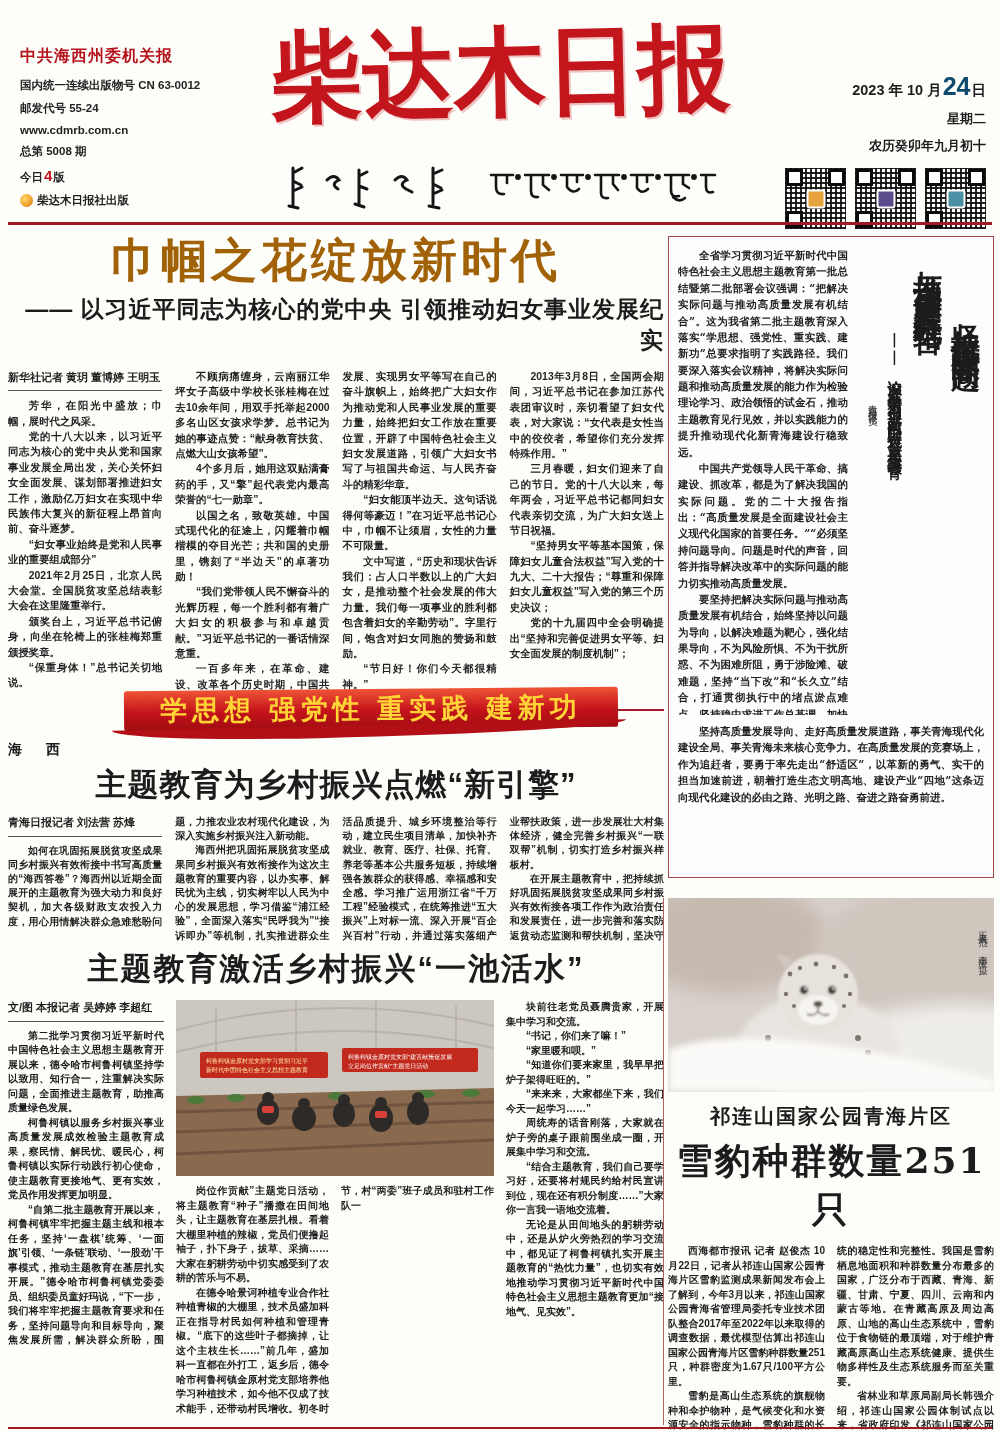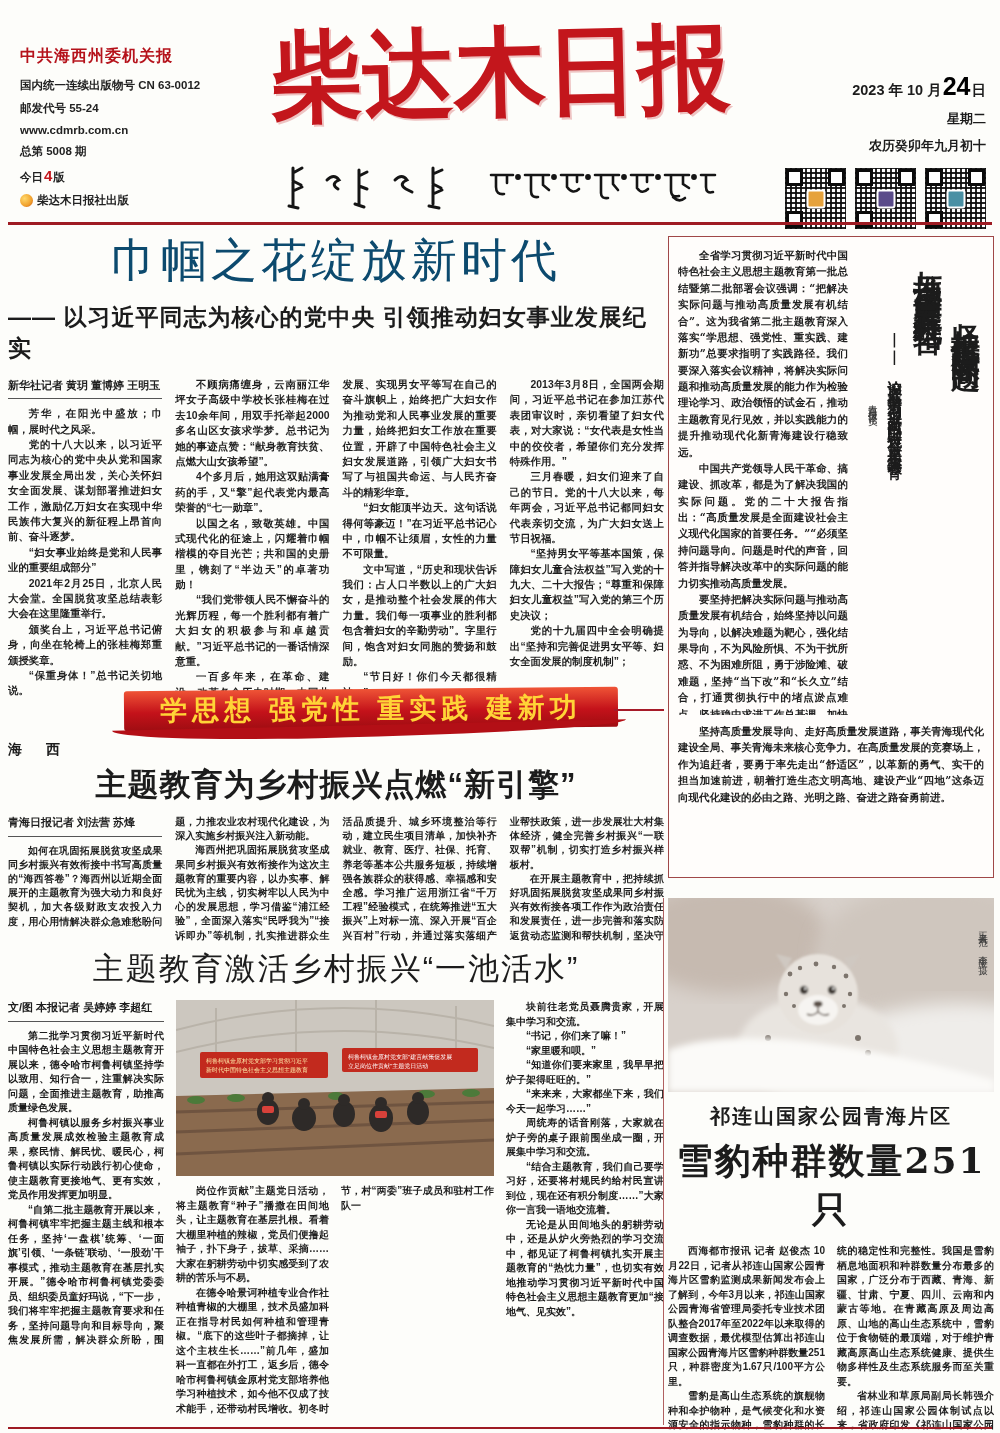--- a/index.html
+++ b/index.html
@@ -13,58 +13,58 @@
   .publisher{display:flex;align-items:center;gap:4px;}
   .sun-logo{width:13px;height:13px;border-radius:50%;
             background:radial-gradient(circle at 35% 35%,#ffd86b,#f0a02c 60%,#c84b12);flex:0 0 auto;}
   .masthead-title{position:absolute;left:255px;top:24px;width:490px;text-align:center;
         font-family:"DejaVu Serif",serif;font-weight:bold;color:#c3161c;font-size:92px;line-height:1.05;
         transform:rotate(-1.2deg) scaleY(1.05);text-shadow:2px 2px 0 rgba(195,22,28,.25);}
   .script-band{position:absolute;left:283px;top:163px;width:436px;height:48px;
         display:flex;justify-content:space-between;align-items:center;}
   .header-right{position:absolute;right:14px;top:72px;width:220px;text-align:right;}
   .date-line{font-size:14.5px;font-weight:bold;}
-  .date-day{color:#000000;font-size:25px;font-weight:900;padding:0 1px;}
+  .date-day{color:#0c4a6e;font-size:25px;font-weight:900;padding:0 1px;}
   .weekday-line,.lunar-line{font-size:13px;font-weight:bold;margin-top:9px;}
   .qr-row{margin-top:13px;display:flex;gap:9px;justify-content:flex-end;}
   .qr{position:relative;width:61px;height:61px;background:
       repeating-linear-gradient(0deg,rgba(10,10,10,.88) 0 2px,transparent 2px 5px),
       repeating-linear-gradient(90deg,rgba(10,10,10,.88) 0 2px,transparent 2px 5px),#fff;}
   .qr-eye{position:absolute;width:11px;height:11px;border:3px solid #0a0a0a;background:#fff;box-sizing:content-box;}
   .qr-eye.tl{top:1px;left:1px}.qr-eye.tr{top:1px;right:1px}.qr-eye.bl{bottom:1px;left:1px}
   .qr-center{position:absolute;left:50%;top:50%;width:15px;height:15px;transform:translate(-50%,-50%);
              border-radius:3px;border:2px solid #fff;}
   .header-rule{position:absolute;left:8px;right:8px;top:222px;height:3px;background:#9e1b23;}
   
   .para{margin:0;text-indent:2em;font-weight:bold;}
   .byline{font-weight:bold;font-size:11px;border-bottom:1px solid #555;padding-bottom:5px;margin-bottom:7px;
           text-indent:0;break-inside:avoid;}
   .cols{column-fill:auto;overflow:hidden;text-align:justify;color:#1f1f1f;}
   
   .lead{position:absolute;left:8px;top:230px;width:656px;}
-  .lead-headline{font-size:46px;font-weight:400;text-align:center;letter-spacing:4px;color:#0c4a6e;}
-  .lead-subtitle{font-size:23px;font-weight:800;text-align:left;margin-top:10px;letter-spacing:1px;}
+  .lead-headline{font-size:46px;font-weight:700;text-align:center;letter-spacing:4px;color:#a16207;}
+  .lead-subtitle{font-size:23px;font-weight:800;text-align:right;margin-top:2px;letter-spacing:1px;}
   .lead-body{margin-top:13px;height:340px;column-count:4;column-gap:13px;font-size:10.4px;line-height:1.48;}
   
   .banner-row{position:absolute;left:8px;top:687px;width:656px;height:48px;}
   .ribbon{position:absolute;left:116px;top:2px;width:494px;height:40px;border-radius:3px;
           background:linear-gradient(180deg,#ef5436,#c4121a 55%,#9f0d12);
           color:#ffd437;font-size:27px;font-weight:900;text-align:center;line-height:40px;
           letter-spacing:5px;transform:rotate(-.5deg);}
   .ribbon::after{content:"";position:absolute;left:-12px;right:-8px;bottom:-8px;height:12px;
           background:#b30f16;border-radius:0 0 60% 40%/0 0 100% 100%;transform:rotate(-.8deg);z-index:-1;}
   .banner-line{position:absolute;left:606px;right:0;top:22px;height:2px;background:#a61b29;}
   
   .haixi{position:absolute;left:8px;top:741px;width:656px;}
   .kicker{text-align:left;font-size:14px;font-weight:800;letter-spacing:10px;}
   .haixi-headline{text-align:center;font-size:31px;font-weight:900;margin-top:5px;letter-spacing:1px;}
   .haixi-body{margin-top:9px;height:131px;column-count:4;column-gap:13px;font-size:10px;line-height:1.42;}
   
   .huoshui{position:absolute;left:8px;top:948px;width:656px;height:478px;}
-  .huoshui-headline{text-align:center;font-size:31px;font-weight:400;letter-spacing:2px;}
+  .huoshui-headline{text-align:center;font-size:31px;font-weight:700;letter-spacing:2px;}
   .huoshui-grid{margin-top:10px;display:flex;gap:12px;height:348px;}
   .h-col{font-size:10px;line-height:1.45;text-align:justify;overflow:hidden;}
   .h-col1{width:156px;}
   .h-mid{width:318px;flex:0 0 auto;}
   .h-photo{width:318px;height:176px;overflow:hidden;background:#cac5bd;}
   .h-mid-text{margin-top:8px;height:240px;column-count:2;column-gap:12px;font-size:10px;line-height:1.45;}
   .h-col4{width:158px;}
   
   .commentary{position:absolute;left:668px;top:236px;width:326px;height:642px;border:1px solid #a04848;
               background:#fffdfb;padding:10px 9px;box-sizing:border-box;}

